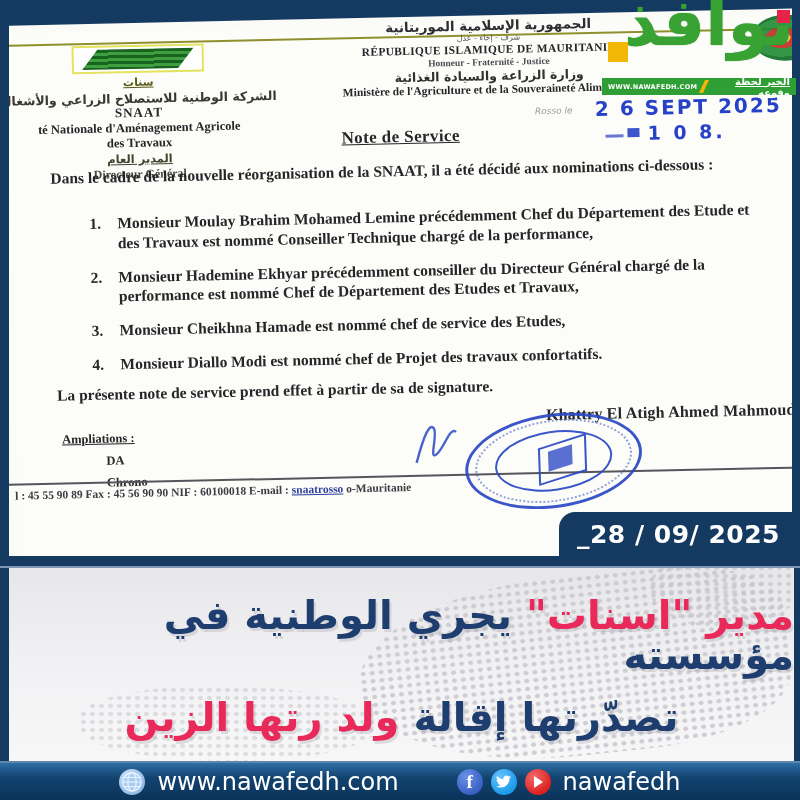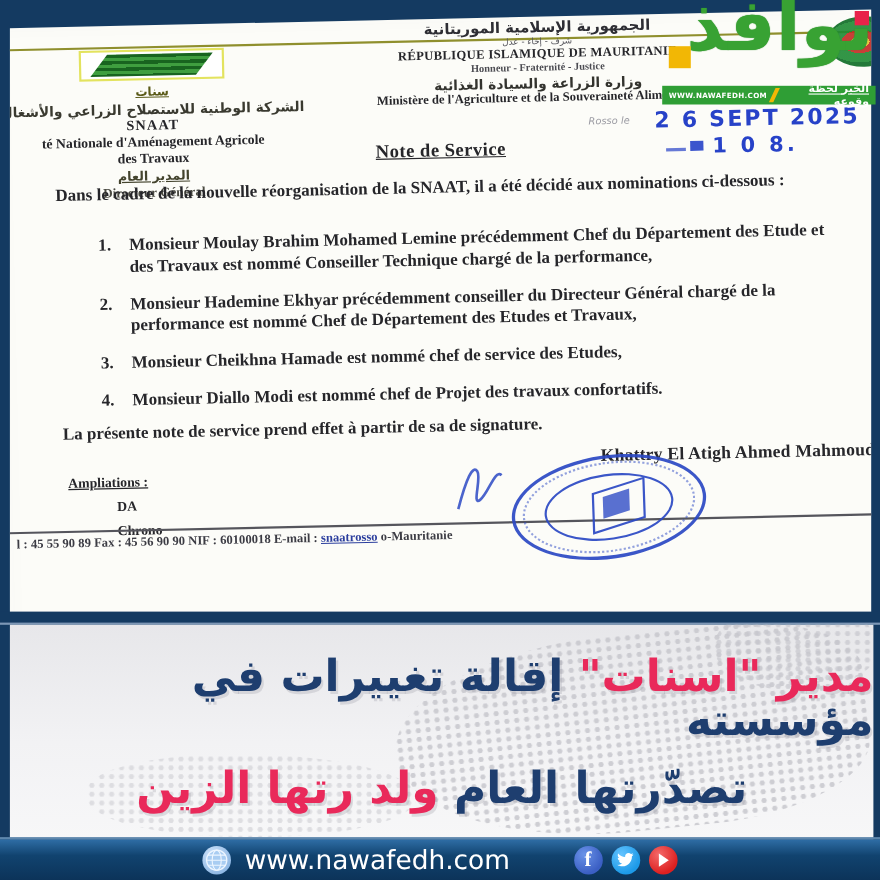--- a/index.html
+++ b/index.html
@@ -201,33 +201,34 @@
     <div class="brand-word">نوافذ</div>
     <div class="sq-yellow"></div>
     <div class="sq-red"></div>
     <div class="brand-banner">
       <span class="banner-url">WWW.NAWAFEDH.COM</span>
       <span class="banner-slash"></span>
       <span class="banner-tag">الخبر لحظة وقوعه</span>
     </div>
   </div>
 
+  <div id="date-badge">_28 / 09/ 2025</div>
   <div id="divider"></div>
 
   <div id="headline-zone">
     <div class="dots d1"></div>
     <div class="dots d2"></div>
     <div class="dots d3"></div>
     <div id="headline">
       <div>
         <span class="hl-red">مدير "اسنات"</span>
-        <span class="hl-navy">إقالة تغييرات في مؤسسته</span>
+        <span class="hl-navy">يجري الوطنية في مؤسسته</span>
       </div>
       <div>
-        <span class="hl-navy">تصدّرتها العام</span>
+        <span class="hl-navy">تصدّرتها إقالة</span>
         <span class="hl-red">ولد رتها الزين</span>
       </div>
     </div>
   </div>
 
   <div id="footer">
     <span class="icon-circle" style="background:radial-gradient(circle at 35% 30%,#cfe4fb,#8fb8e4 75%);">
       <svg width="22" height="22" viewBox="0 0 24 24">
           <circle cx="12" cy="12" r="10" fill="#a9cdf2" stroke="#eef6ff" stroke-width="1.3"></circle>
           <ellipse cx="12" cy="12" rx="4.5" ry="10" fill="none" stroke="#eef6ff" stroke-width="1.1"></ellipse>
@@ -240,15 +241,16 @@
     <span class="gap"></span>
     <span class="icon-circle fb">f</span>
     <span class="icon-circle tw">
       <svg width="15" height="15" viewBox="0 0 24 24">
           <path fill="#fff" d="M23.954 4.569c-.885.389-1.83.654-2.825.775 1.014-.611 1.794-1.574 2.163-2.723-.951.555-2.005.959-3.127 1.184-.896-.959-2.173-1.559-3.591-1.559-2.717 0-4.92 2.203-4.92 4.917 0 .39.045.765.127 1.124C7.691 8.094 4.066 6.13 1.64 3.161c-.427.722-.666 1.561-.666 2.475 0 1.71.87 3.213 2.188 4.096-.807-.026-1.566-.248-2.228-.616v.061c0 2.385 1.693 4.374 3.946 4.827-.413.111-.849.171-1.296.171-.314 0-.615-.03-.916-.086.631 1.953 2.445 3.377 4.604 3.417-1.68 1.319-3.809 2.105-6.102 2.105-.39 0-.779-.023-1.17-.067 2.189 1.394 4.768 2.209 7.557 2.209 9.054 0 13.999-7.496 13.999-13.986 0-.209 0-.42-.015-.63.961-.689 1.8-1.56 2.46-2.548z"></path>
         </svg>
     </span>
     <span class="icon-circle yt">
         <span class="play"></span>
       </span>
+    <span>nawafedh</span>
   </div>
 
 </div>
 
 </body></html>

